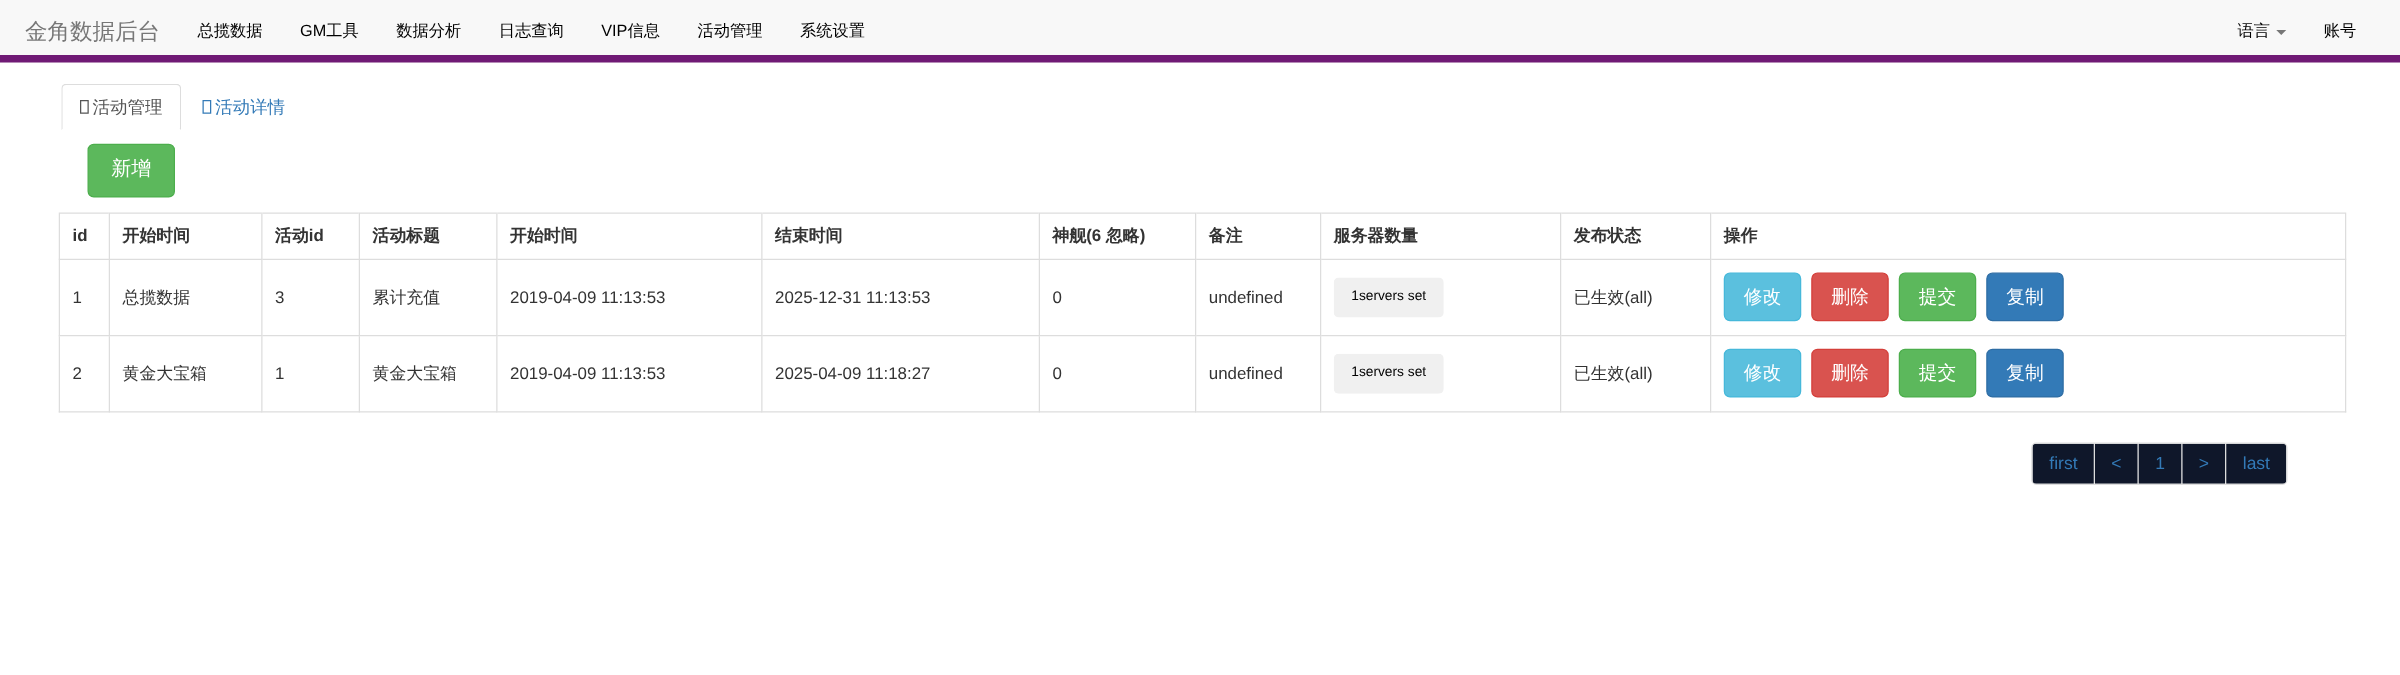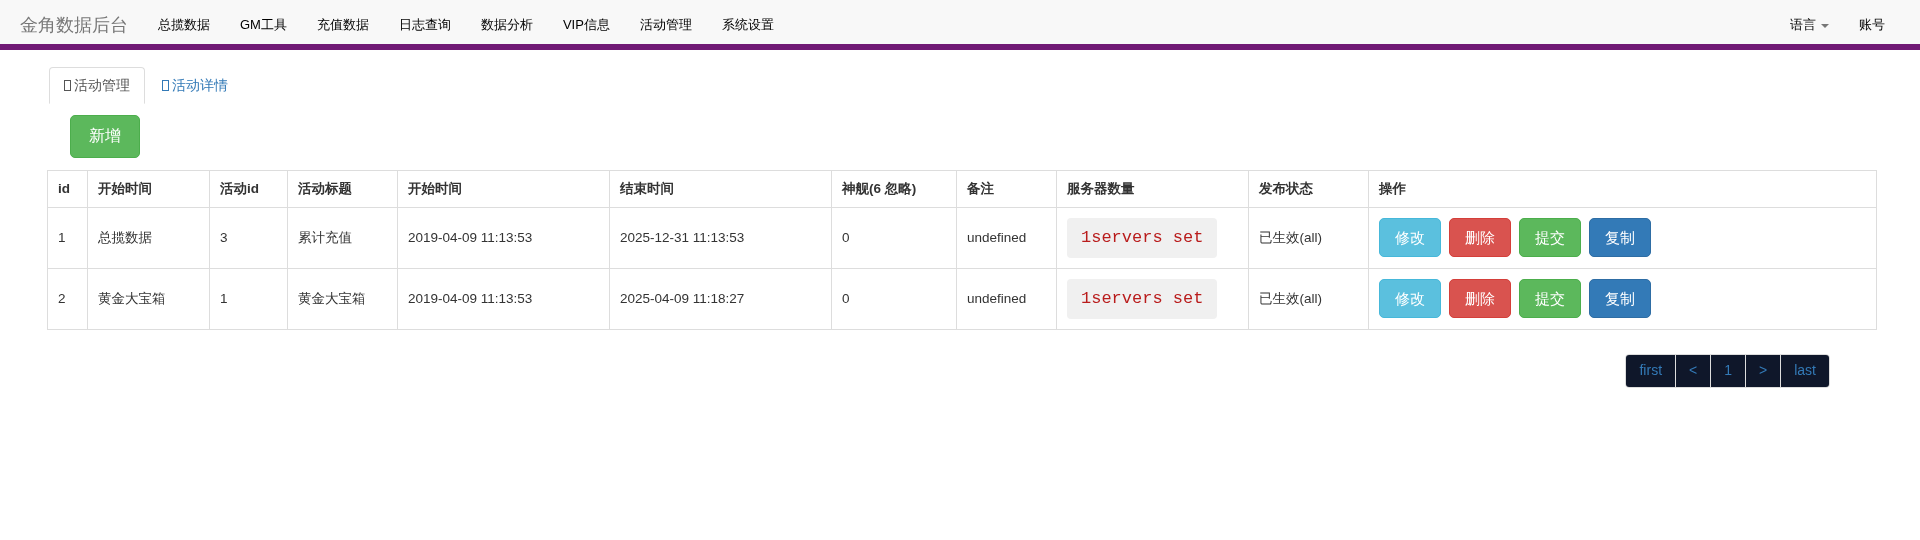--- a/index.html
+++ b/index.html
@@ -154,29 +154,29 @@
     height: 61px;
   }
   .col-id      { width: 40px; }
   .col-type    { width: 122px; }
   .col-actid   { width: 78px; }
   .col-title   { width: 110px; }
   .col-start   { width: 212px; }
   .col-end     { width: 222px; }
   .col-ship    { width: 125px; }
   .col-remark  { width: 100px; }
-  .col-servers { width: 192px; font-family: Liberation Mono, monospace; }
+  .col-servers { width: 192px; }
   .col-status  { width: 120px; }
   .col-ops     { width: auto; }
 
   .btn-servers {
     background: #f0f0f0;
     border: 1px solid transparent;
-    color: #b91c1c;
-    font-size: 17px;
+    color: #000000;
+    font-size: 11px;
     padding: 7px 13px;
     border-radius: 4px;
   }
 
   .ops { display: flex; gap: 8px; }
   .btn-op {
     color: #fff;
     font-size: 15px;
     padding: 8px 15px;
     border-radius: 5px;
@@ -217,23 +217,22 @@
   }
 </style>
 </head>
 <body>
 
 <div class="navbar">
   <div class="nav-brand">金角数据后台</div>
   <ul class="nav-list" id="nav-list">
       <li class="nav-item">总揽数据</li>
       <li class="nav-item">GM工具</li>
-      <li class="nav-item">充值数据</li>
+      <li class="nav-item">数据分析</li>
       <li class="nav-item">日志查询</li>
-      <li class="nav-item">数据分析</li>
       <li class="nav-item">VIP信息</li>
       <li class="nav-item">活动管理</li>
       <li class="nav-item">系统设置</li>
     </ul>
   <div class="nav-right" id="nav-right">
       <div class="nav-item"><span>语言</span><span class="caret"></span></div>
       <div class="nav-item"><span>账号</span></div>
     </div>
 </div>
 

